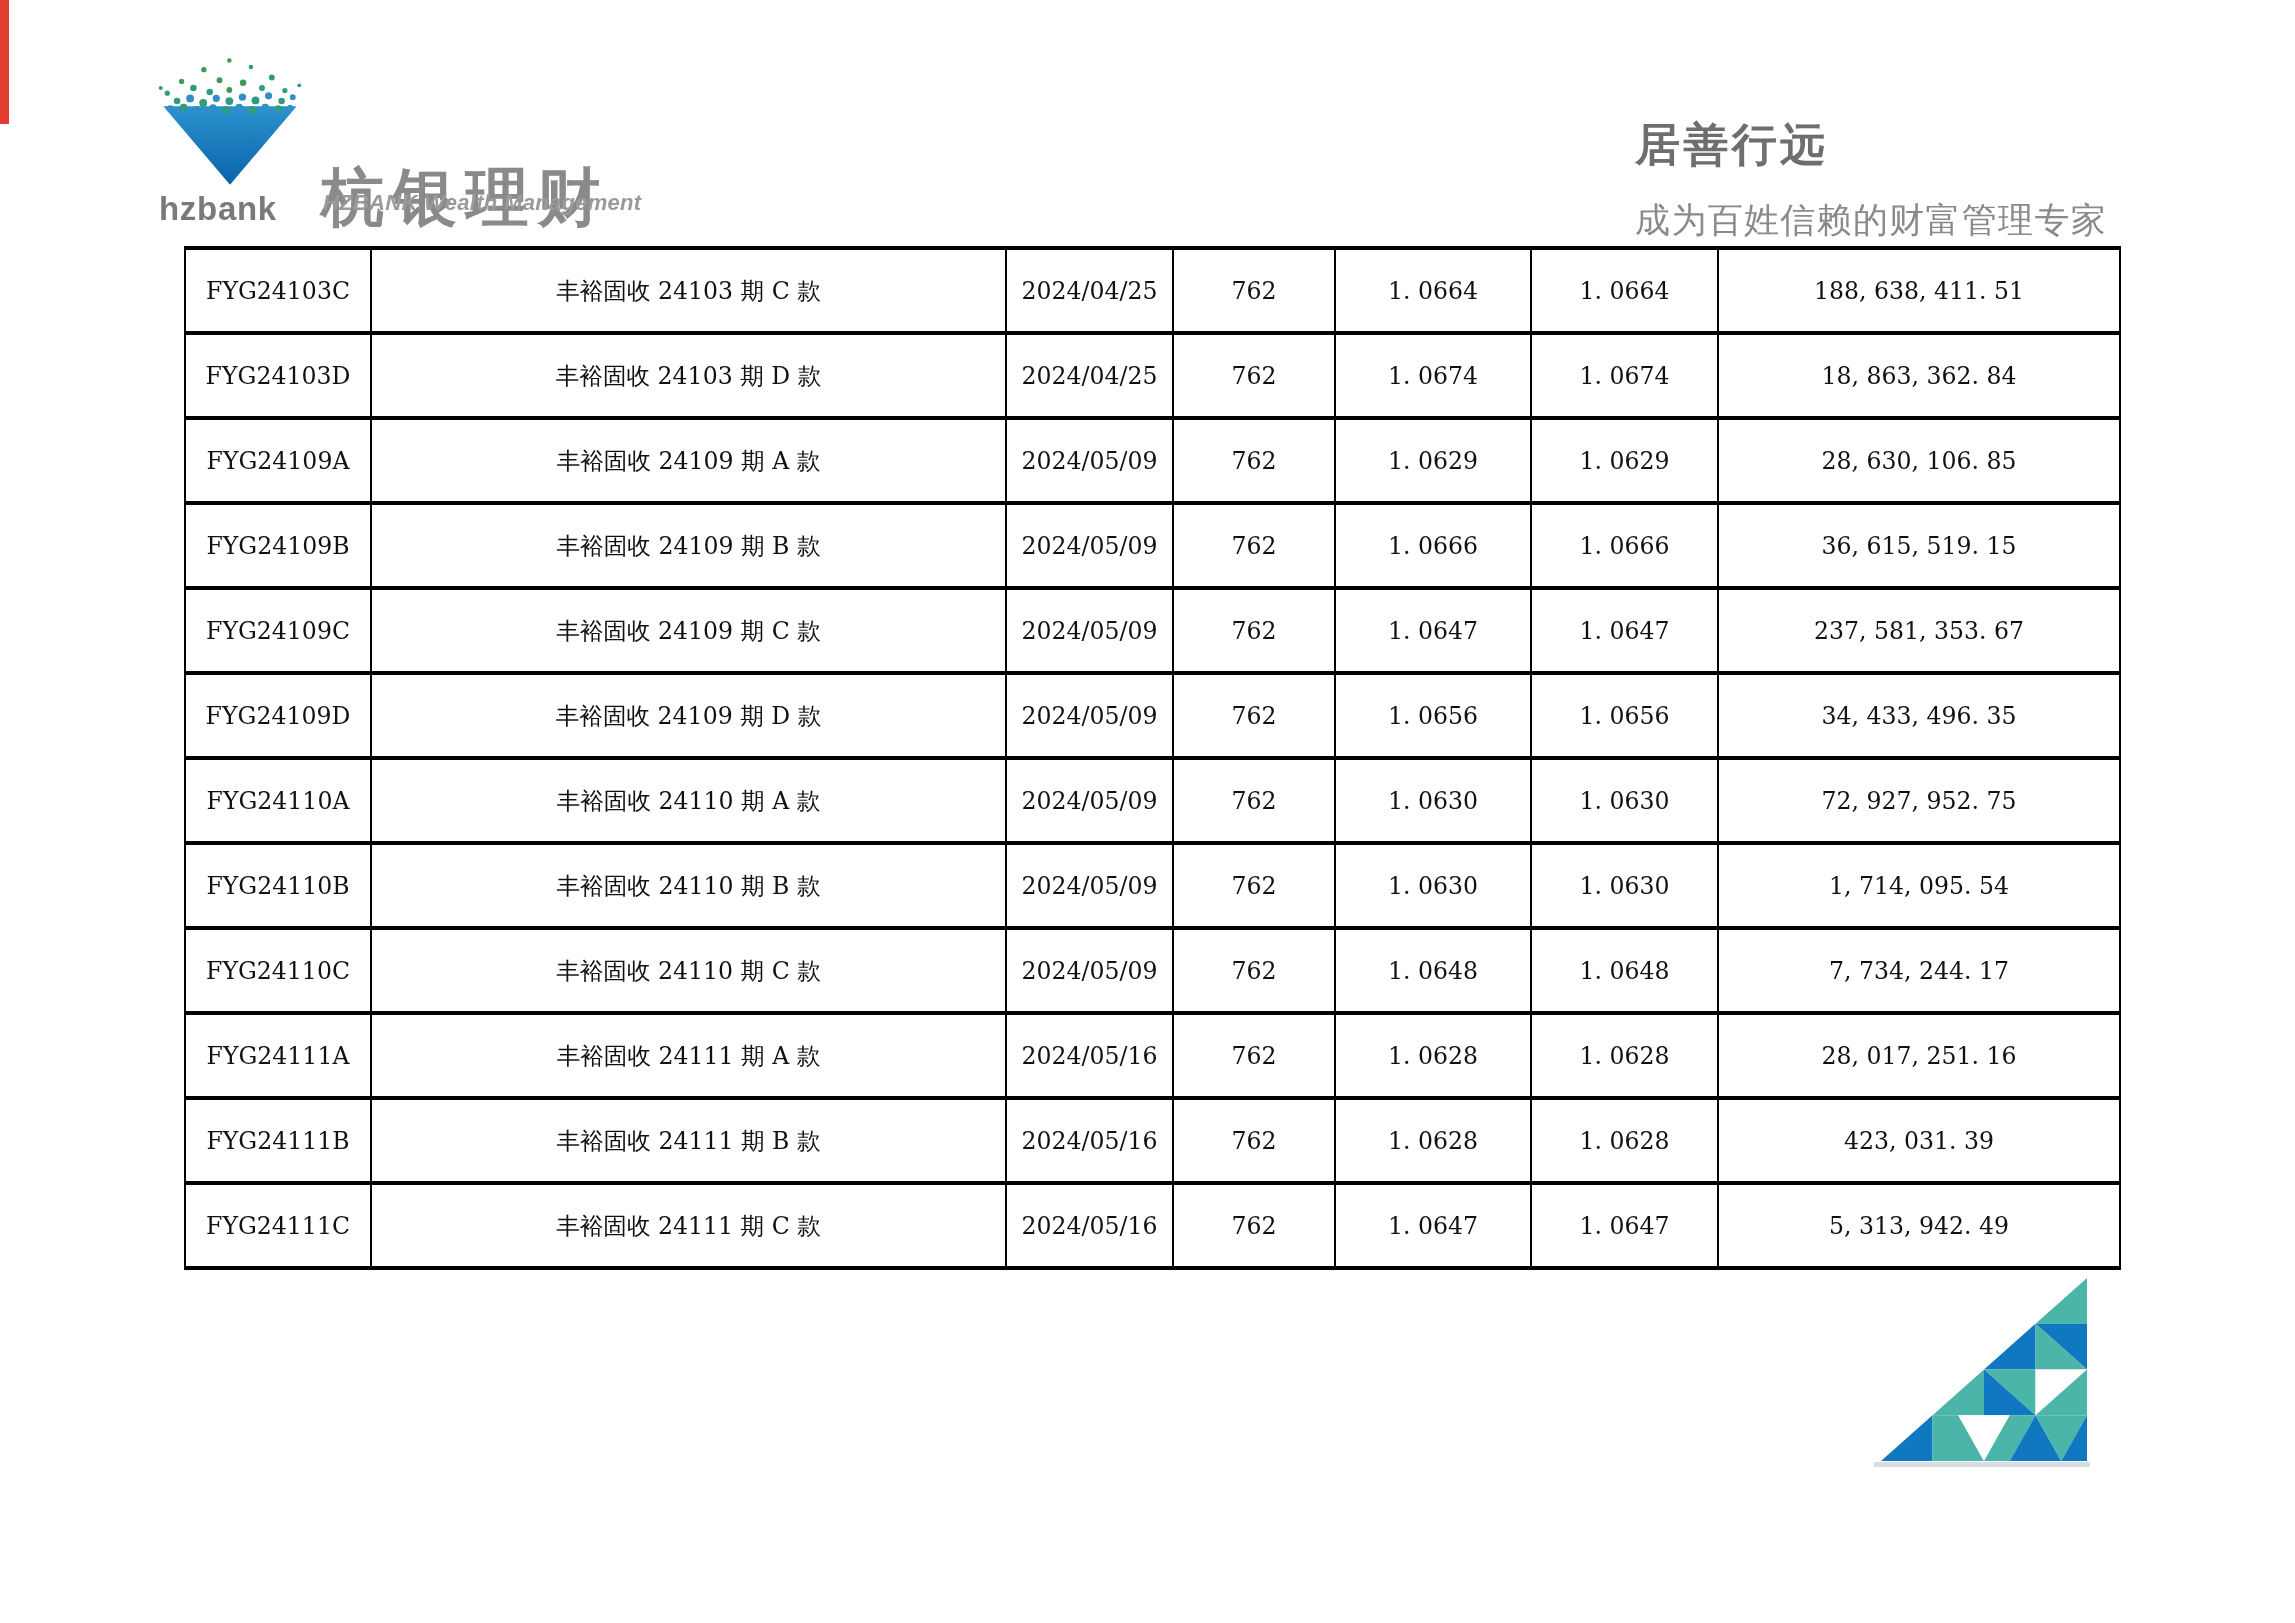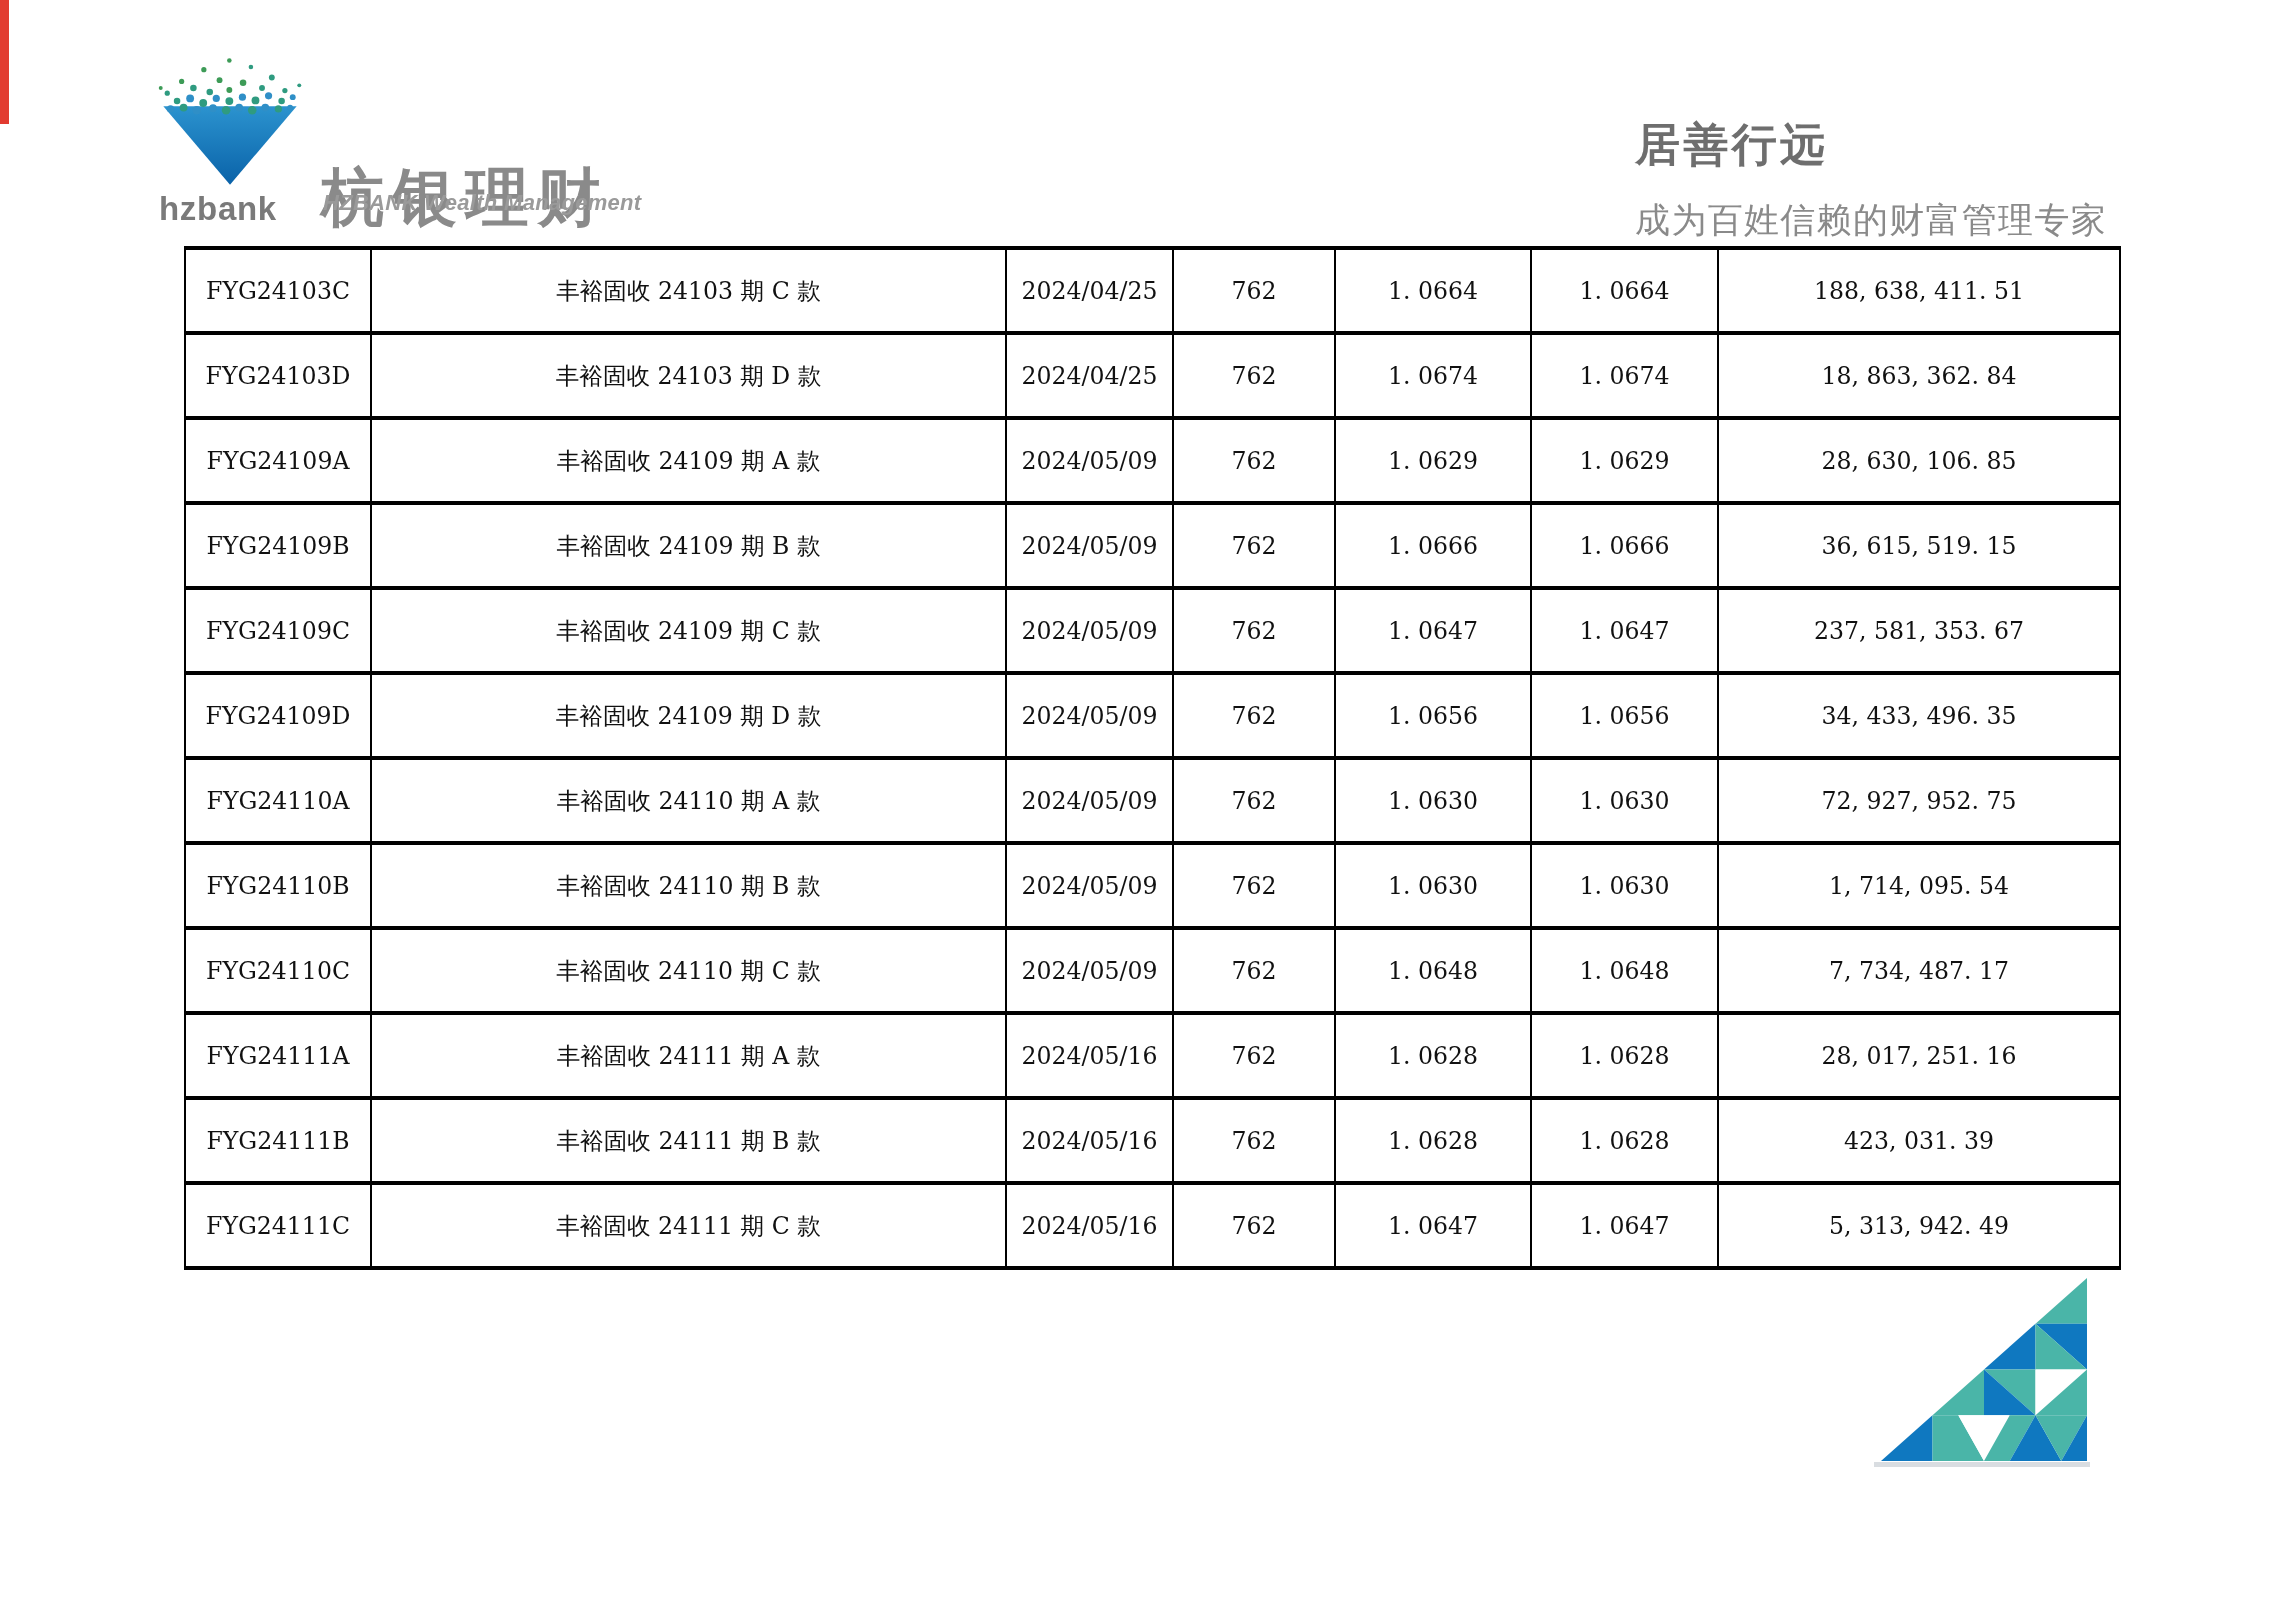--- a/index.html
+++ b/index.html
@@ -280,21 +280,21 @@
       <td>1, 714, 095. 54</td>
     </tr>
 
     <tr>
       <td>FYG24110C</td>
       <td>丰裕固收 24110 期 C 款</td>
       <td>2024/05/09</td>
       <td>762</td>
       <td>1. 0648</td>
       <td>1. 0648</td>
-      <td>7, 734, 487. 17</td>
+      <td>7, 734, 244. 17</td>
     </tr>
 
     <tr>
       <td>FYG24111A</td>
       <td>丰裕固收 24111 期 A 款</td>
       <td>2024/05/16</td>
       <td>762</td>
       <td>1. 0628</td>
       <td>1. 0628</td>
       <td>28, 017, 251. 16</td>

